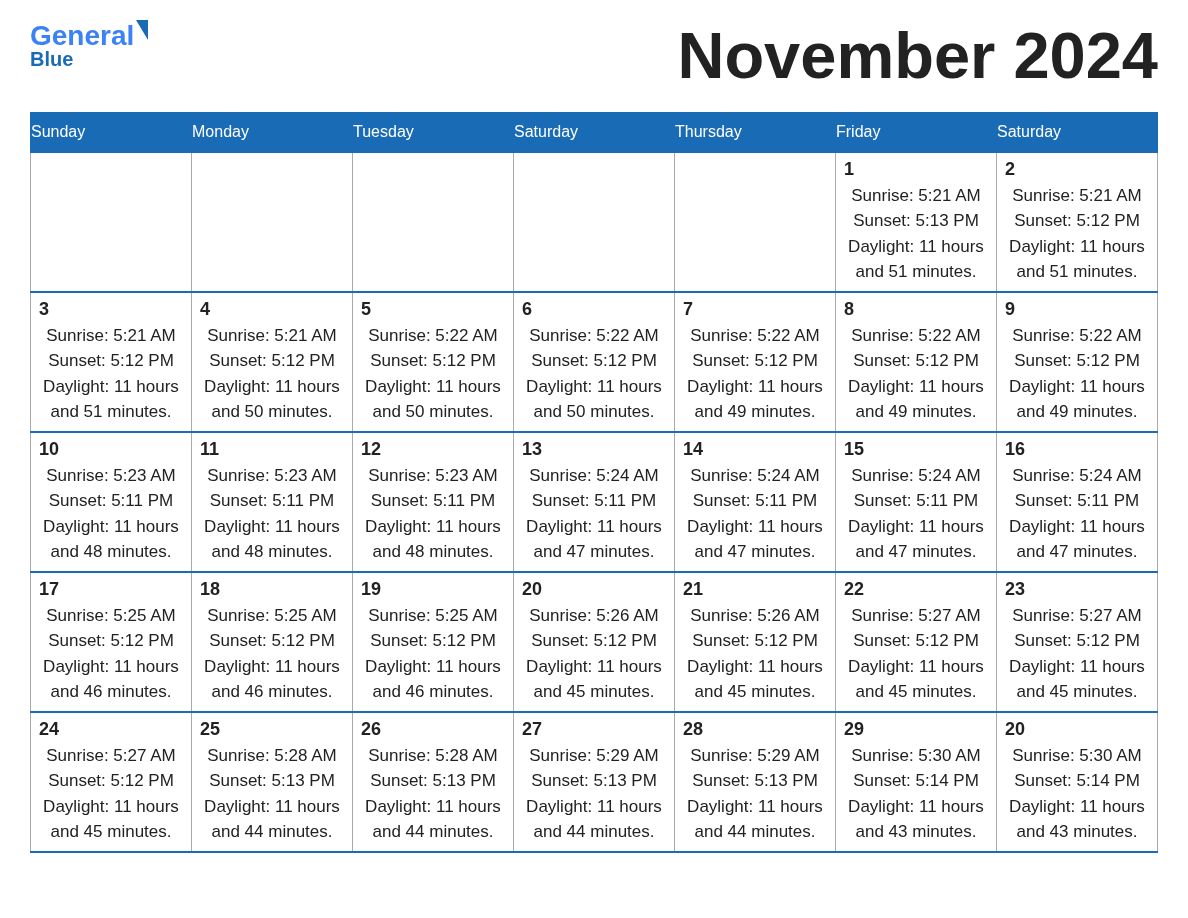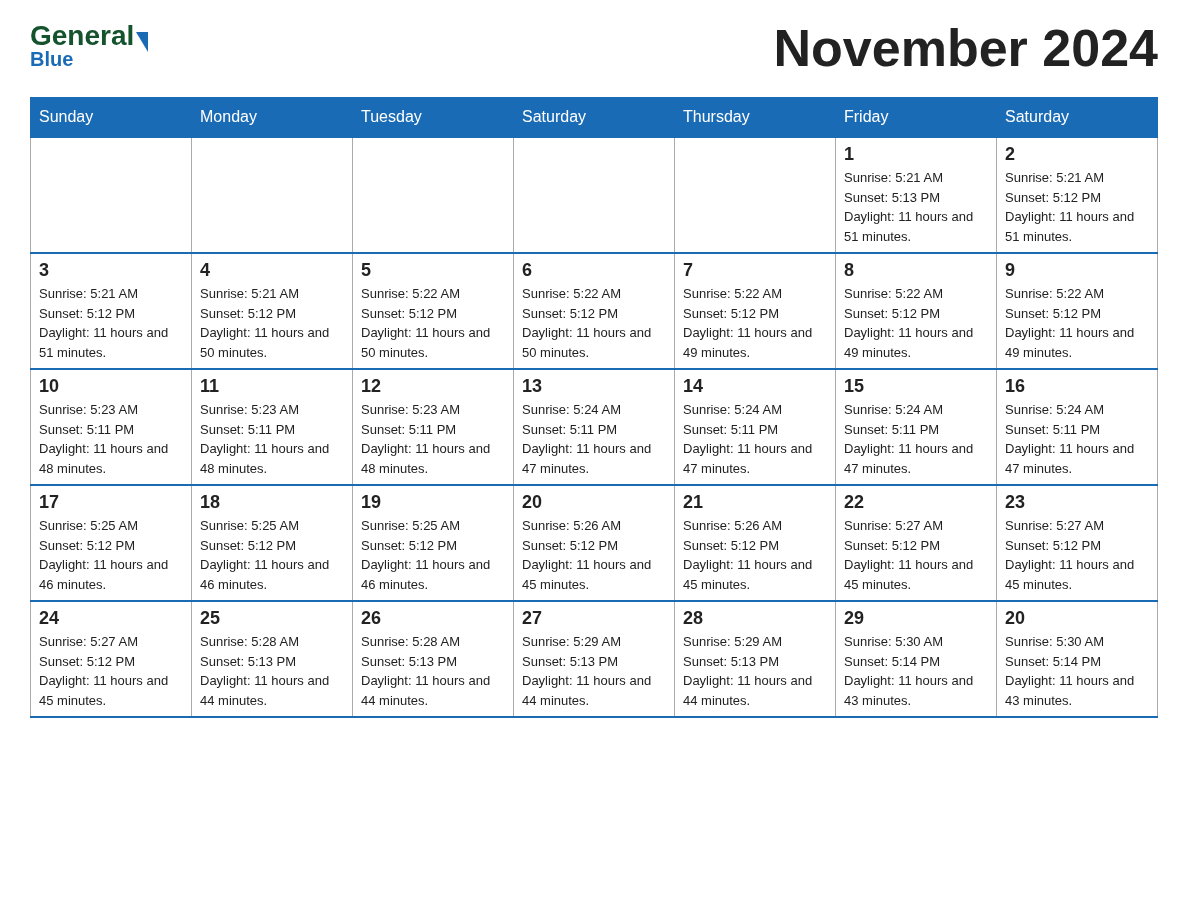--- a/index.html
+++ b/index.html
@@ -14,24 +14,24 @@
       justify-content: space-between;
       align-items: flex-start;
       margin-bottom: 20px;
     }
     .logo-area {
       display: flex;
       flex-direction: column;
     }
     .logo-text {
       display: flex;
-      align-items: flex-end;
+      align-items: flex-start;
       font-size: 28px;
       font-weight: bold;
-      color: #14532d;
+      color: #3b82f6;
     }
     .logo-triangle {
       width: 0;
       height: 0;
       border-left: 12px solid transparent;
       border-right: 0px solid transparent;
       border-top: 20px solid #1a6bb5;
       margin-left: 2px;
       margin-right: 2px;
       display: inline-block;
@@ -39,39 +39,39 @@
     .logo-subtitle {
       color: #1a6bb5;
       font-size: 20px;
       font-weight: bold;
       margin-top: -4px;
     }
     .title-area {
       text-align: right;
     }
     .main-title {
-      font-size: 52px;
+      font-size: 65px;
       font-weight: bold;
       color: #222;
       line-height: 1.1;
     }
     .subtitle {
       font-size: 22px;
       color: #444;
       margin-top: 4px;
     }
     .calendar {
       width: 100%;
       border-collapse: collapse;
       border: 1px solid #aaa;
     }
     .calendar th {
       background-color: #1a6bb5;
       color: #fff;
-      padding: 10px 8px;
+      padding: 10px 0;
       font-size: 16px;
       font-weight: normal;
       text-align: left;
       border: 1px solid #1a6bb5;
     }
     .calendar td {
       vertical-align: top;
       padding: 6px 8px;
       border: 1px solid #aaa;
       width: 14.28%;
@@ -84,23 +84,24 @@
       border-bottom: 2px solid #1a6bb5;
     }
     .day-number {
       font-size: 18px;
       font-weight: bold;
       color: #222;
       display: block;
       margin-bottom: 3px;
     }
     .day-info {
-      font-size: 13px;
+      font-size: 17px;
       color: #222;
       line-height: 1.5;
+      text-align: center;
     }
     .empty-cell {
       background: #f5f5f5;
     }
     .row-divider {
       border-top: 2px solid #1a6bb5;
     }
   </style>
 </head>
 <body>

